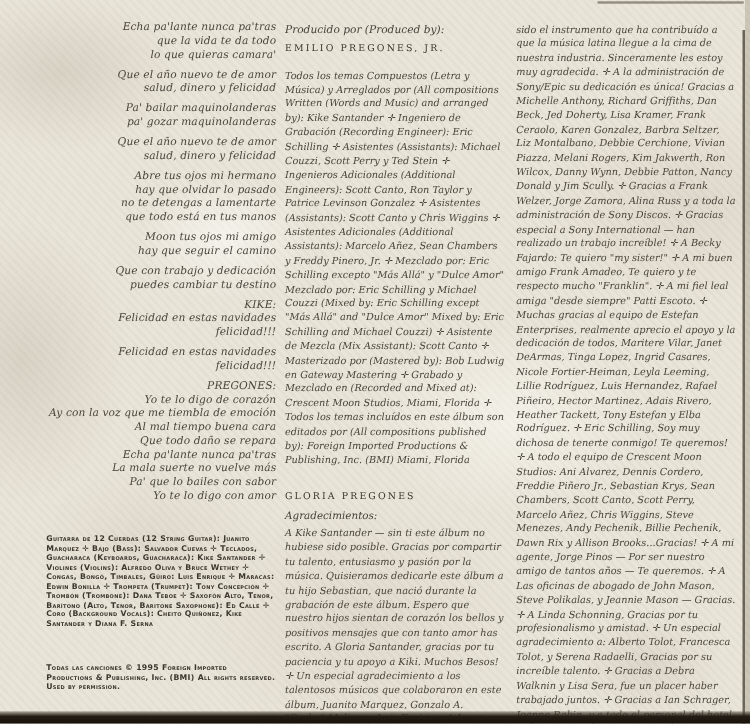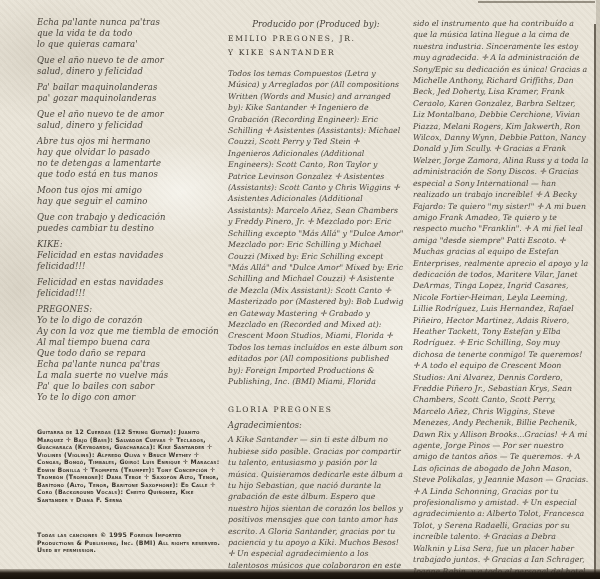--- a/index.html
+++ b/index.html
@@ -16,31 +16,31 @@
       radial-gradient(130px 90px at 20% 75%, rgba(148,140,120,.12), transparent 70%),
       repeating-linear-gradient(47deg, rgba(110,100,82,.035) 0 2px, rgba(255,255,255,.03) 2px 5px),
       #e9e4d8;
     color:#46413a;
     font-family:"DejaVu Serif", serif;
   }
   
   .lyrics-column { position:absolute; left:37px; top:17px; width:184px; }
   .stanza {
     font-style:italic; font-size:8.5px; line-height:11px;
-    letter-spacing:.1px; white-space:pre-line; margin:0 0 5px 0; color:#4a453d;
+    letter-spacing:.1px; white-space:pre-line; margin:0 0 5px 0; color:#4a453d;text-align:right;
   }
   .caps-credits {
     font-family:"DejaVu Sans", sans-serif; font-variant:small-caps; font-weight:bold;
     font-size:6.2px; line-height:7.5px; letter-spacing:.25px; color:#3c372f;
   }
   .musician-credits { position:absolute; left:37px; top:428px; width:184px; }
   .copyright-notice { position:absolute; left:37px; top:531px; width:184px; }
   
   .credits-column { position:absolute; left:228px; top:18px; width:176px; }
-  .produced-by-label { font-style:italic; font-size:8.5px; line-height:12px; margin-bottom:2px;text-align:center; }
+  .produced-by-label { font-style:italic; font-size:8.5px; line-height:12px; margin-bottom:2px; }
   .producer-name { font-size:7.5px; letter-spacing:1.7px; line-height:13.5px; color:#3a352d; font-weight:500; }
   .body-para { font-style:italic; font-size:7.8px; line-height:11.4px; color:#4a453d; }
   .production-credits { margin-top:9px; }
   .gloria-heading { margin-top:13px; line-height:13px; }
   .artist-name { font-size:7.5px; letter-spacing:1.7px; color:#3a352d; }
   .heading-suffix { font-style:italic; font-size:8.3px;text-align:right; }
   .acknowledgements-text { margin-top:2px; }
   
   .acknowledgements-column { position:absolute; left:413px; top:18px; width:176px; }
   
@@ -90,21 +90,20 @@
 Pa' que lo bailes con sabor
 Yo te lo digo con amor</div>
   </div>
 
   <div class="musician-credits caps-credits">Guitarra de 12 Cuerdas (12 String Guitar): Juanito Marquez ✛ Bajo (Bass): Salvador Cuevas ✛ Teclados, Guacharaca (Keyboards, Guacharaca): Kike Santander ✛ Violines (Violins): Alfredo Oliva y Bruce Wethey ✛ Congas, Bongó, Timbales, Güiro: Luis Enrique ✛ Maracas: Edwin Bonilla ✛ Trompeta (Trumpet): Tony Concepción ✛ Trombón (Trombone): Dana Teboe ✛ Saxofón Alto, Tenor, Barítono (Alto, Tenor, Baritone Saxophone): Ed Calle ✛ Coro (Background Vocals): Cheito Quiñonez, Kike Santander y Diana F. Serna</div>
   <div class="copyright-notice caps-credits">Todas las canciones © 1995 Foreign Imported Productions &amp; Publishing, Inc. (BMI) All rights reserved. Used by permission.</div>
 
   <div class="credits-column">
     <div class="produced-by-label">Producido por (Produced by):</div>
     <div class="producer-name">EMILIO PREGONES, JR.</div>
-    <div class="producer-name">Y KIKE SANTANDER</div>
     <div class="body-para production-credits">Todos los temas Compuestos (Letra y Música) y Arreglados por (All compositions Written (Words and Music) and arranged by): Kike Santander ✛ Ingeniero de Grabación (Recording Engineer): Eric Schilling ✛ Asistentes (Assistants): Michael Couzzi, Scott Perry y Ted Stein ✛ Ingenieros Adicionales (Additional Engineers): Scott Canto, Ron Taylor y Patrice Levinson Gonzalez ✛ Asistentes (Assistants): Scott Canto y Chris Wiggins ✛ Asistentes Adicionales (Additional Assistants): Marcelo Añez, Sean Chambers y Freddy Pinero, Jr. ✛ Mezclado por: Eric Schilling excepto "Más Allá" y "Dulce Amor" Mezclado por: Eric Schilling y Michael Couzzi (Mixed by: Eric Schilling except "Más Allá" and "Dulce Amor" Mixed by: Eric Schilling and Michael Couzzi) ✛ Asistente de Mezcla (Mix Assistant): Scott Canto ✛ Masterizado por (Mastered by): Bob Ludwig en Gateway Mastering ✛ Grabado y Mezclado en (Recorded and Mixed at): Crescent Moon Studios, Miami, Florida ✛ Todos los temas incluídos en este álbum son editados por (All compositions published by): Foreign Imported Productions &amp; Publishing, Inc. (BMI) Miami, Florida</div>
     <div class="gloria-heading">
       <span class="artist-name">GLORIA PREGONES</span>
       <span class="heading-suffix">Agradecimientos:</span>
     </div>
     <div class="body-para acknowledgements-text">A Kike Santander — sin ti este álbum no hubiese sido posible. Gracias por compartir tu talento, entusiasmo y pasión por la música. Quisieramos dedicarle este álbum a tu hijo Sebastian, que nació durante la grabación de este álbum. Espero que nuestro hijos sientan de corazón los bellos y positivos mensajes que con tanto amor has escrito. A Gloria Santander, gracias por tu paciencia y tu apoyo a Kiki. Muchos Besos! ✛ Un especial agradecimiento a los talentosos músicos que colaboraron en este álbum, Juanito Marquez, Gonzalo A. "Cocha" Molina, y Luis Enrique. A Jorge Casas, Teddy Mulet, Cheito Quiñonez, Edwin Bonilla, gracias por ser parte de este proyecto. ✛ A Tommy Mottola y Dave Glew — ustedes han</div>
   </div>
 
   <div class="acknowledgements-column">
     <div class="body-para">sido el instrumento que ha contribuído a que la música latina llegue a la cima de nuestra industria. Sinceramente les estoy muy agradecida. ✛ A la administración de Sony/Epic su dedicación es única! Gracias a Michelle Anthony, Richard Griffiths, Dan Beck, Jed Doherty, Lisa Kramer, Frank Ceraolo, Karen Gonzalez, Barbra Seltzer, Liz Montalbano, Debbie Cerchione, Vivian Piazza, Melani Rogers, Kim Jakwerth, Ron Wilcox, Danny Wynn, Debbie Patton, Nancy Donald y Jim Scully. ✛ Gracias a Frank Welzer, Jorge Zamora, Alina Russ y a toda la administración de Sony Discos. ✛ Gracias especial a Sony International — han realizado un trabajo increíble! ✛ A Becky Fajardo: Te quiero "my sister!" ✛ A mi buen amigo Frank Amadeo, Te quiero y te respecto mucho "Franklin". ✛ A mi fiel leal amiga "desde siempre" Patti Escoto. ✛ Muchas gracias al equipo de Estefan Enterprises, realmente aprecio el apoyo y la dedicación de todos, Maritere Vilar, Janet DeArmas, Tinga Lopez, Ingrid Casares, Nicole Fortier-Heiman, Leyla Leeming, Lillie Rodríguez, Luis Hernandez, Rafael Piñeiro, Hector Martinez, Adais Rivero, Heather Tackett, Tony Estefan y Elba Rodríguez. ✛ Eric Schilling, Soy muy dichosa de tenerte conmigo! Te queremos! ✛ A todo el equipo de Crescent Moon Studios: Ani Alvarez, Dennis Cordero, Freddie Piñero Jr., Sebastian Krys, Sean Chambers, Scott Canto, Scott Perry, Marcelo Añez, Chris Wiggins, Steve Menezes, Andy Pechenik, Billie Pechenik, Dawn Rix y Allison Brooks...Gracias! ✛ A mi agente, Jorge Pinos — Por ser nuestro amigo de tantos años — Te queremos. ✛ A Las oficinas de abogado de John Mason, Steve Polikalas, y Jeannie Mason — Gracias. ✛ A Linda Schonning, Gracias por tu profesionalismo y amistad. ✛ Un especial agradecimiento a: Alberto Tolot, Francesca Tolot, y Serena Radaelli, Gracias por su increíble talento. ✛ Gracias a Debra Walknin y Lisa Sera, fue un placer haber trabajado juntos. ✛ Gracias a Ian Schrager, Joanne Rabin, y a todo el personal del hotel Delano. ✛ A todo mi equipo en la casa, por su apoyo y por cuidarme siempre. Generosa Diaz, Miriam Peña, Gloria Alvarez, Aracelio Bello,</div>

